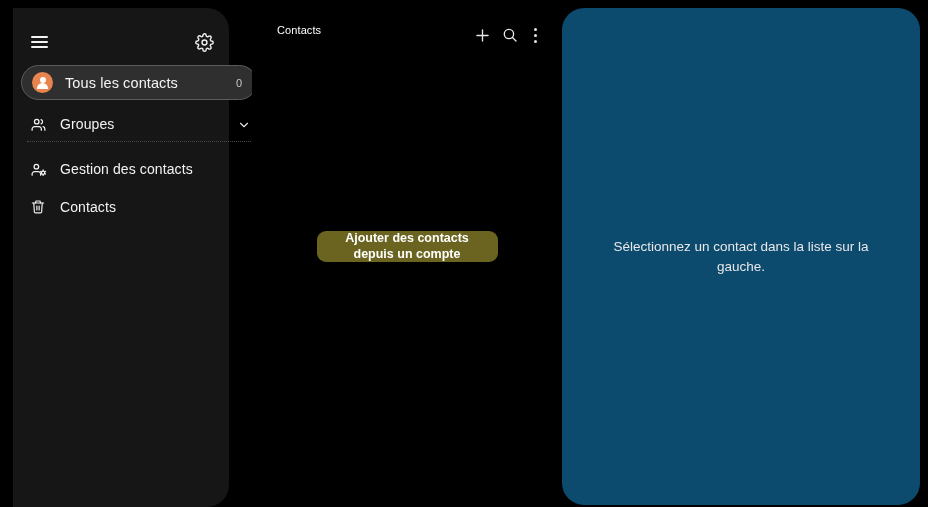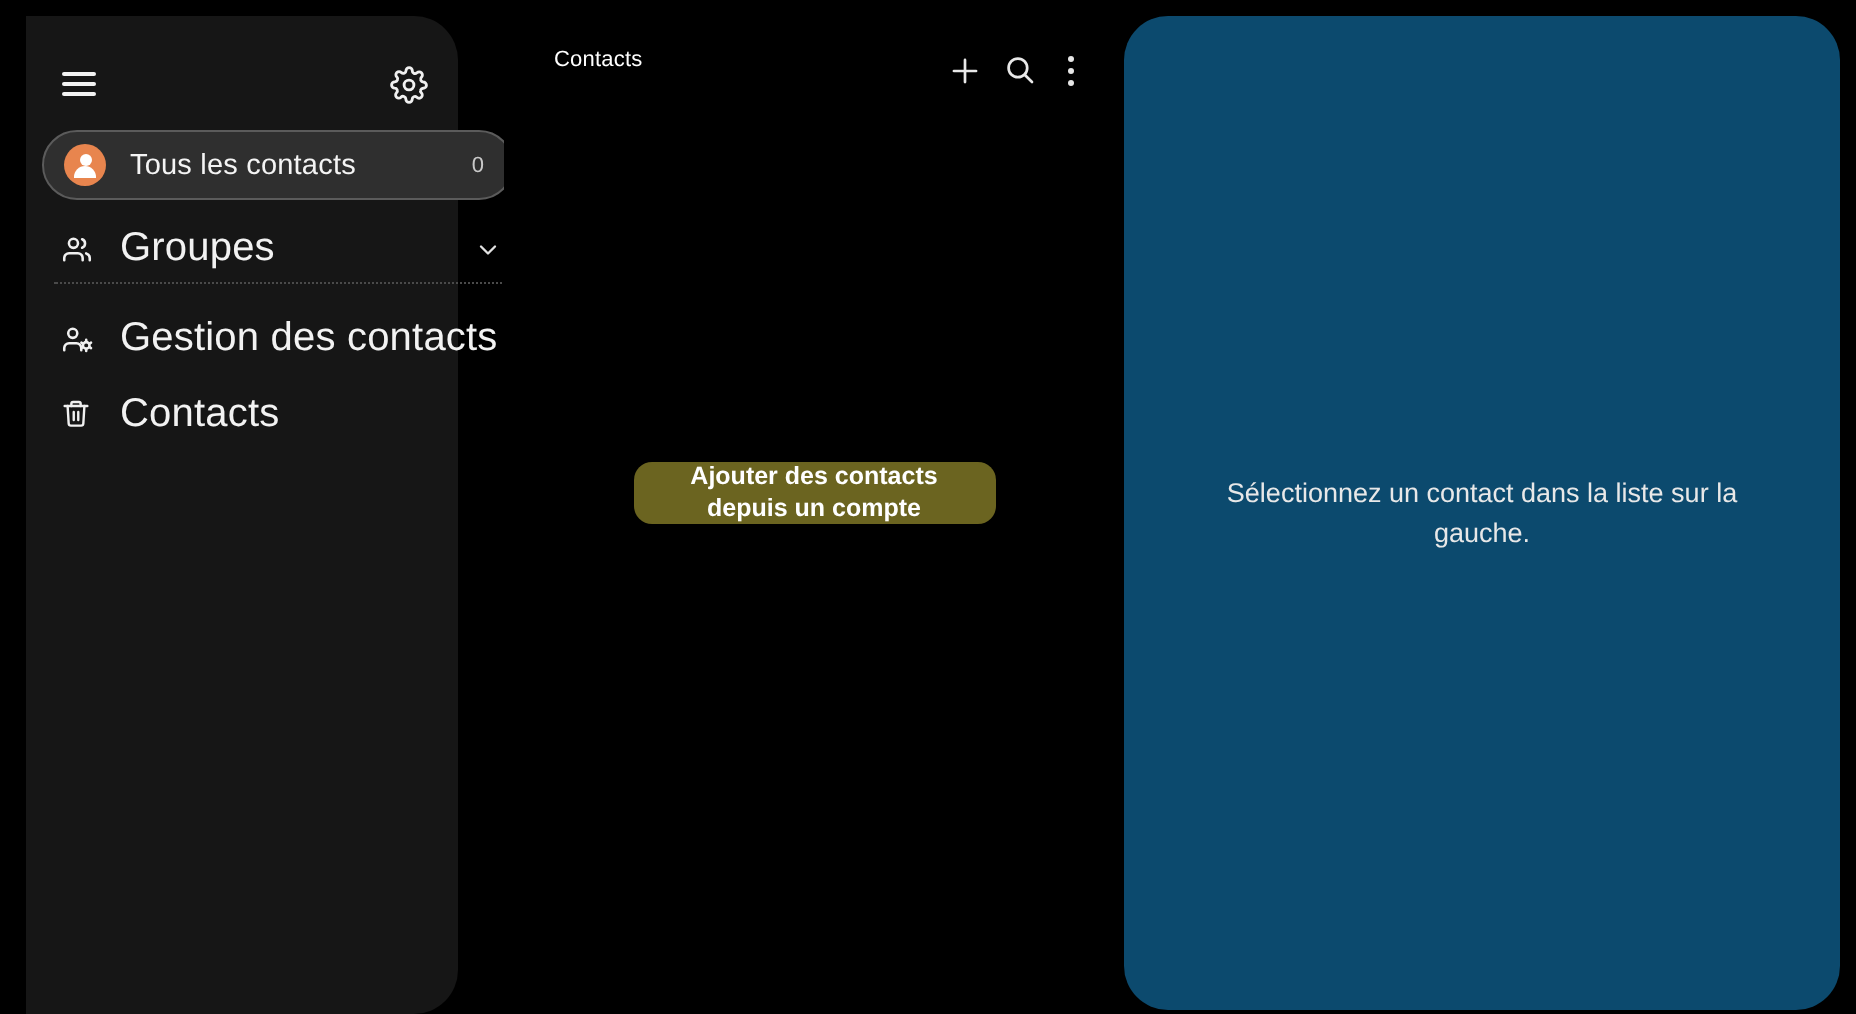--- a/index.html
+++ b/index.html
@@ -140,21 +140,21 @@
     width: 22px;
     margin-left: 14px;
     display: flex;
     align-items: center;
     justify-content: center;
     flex: none;
   }
   .nav-label {
     margin-left: 11px;
     color: #f2f2f2;
-    font-size: 20px;
+    font-size: 14px;
     letter-spacing: 0.1px;
   }
   .chev {
     position: absolute;
     right: 14px;
     top: 11px;
   }
   .divider {
     position: absolute;
     left: 14px;

